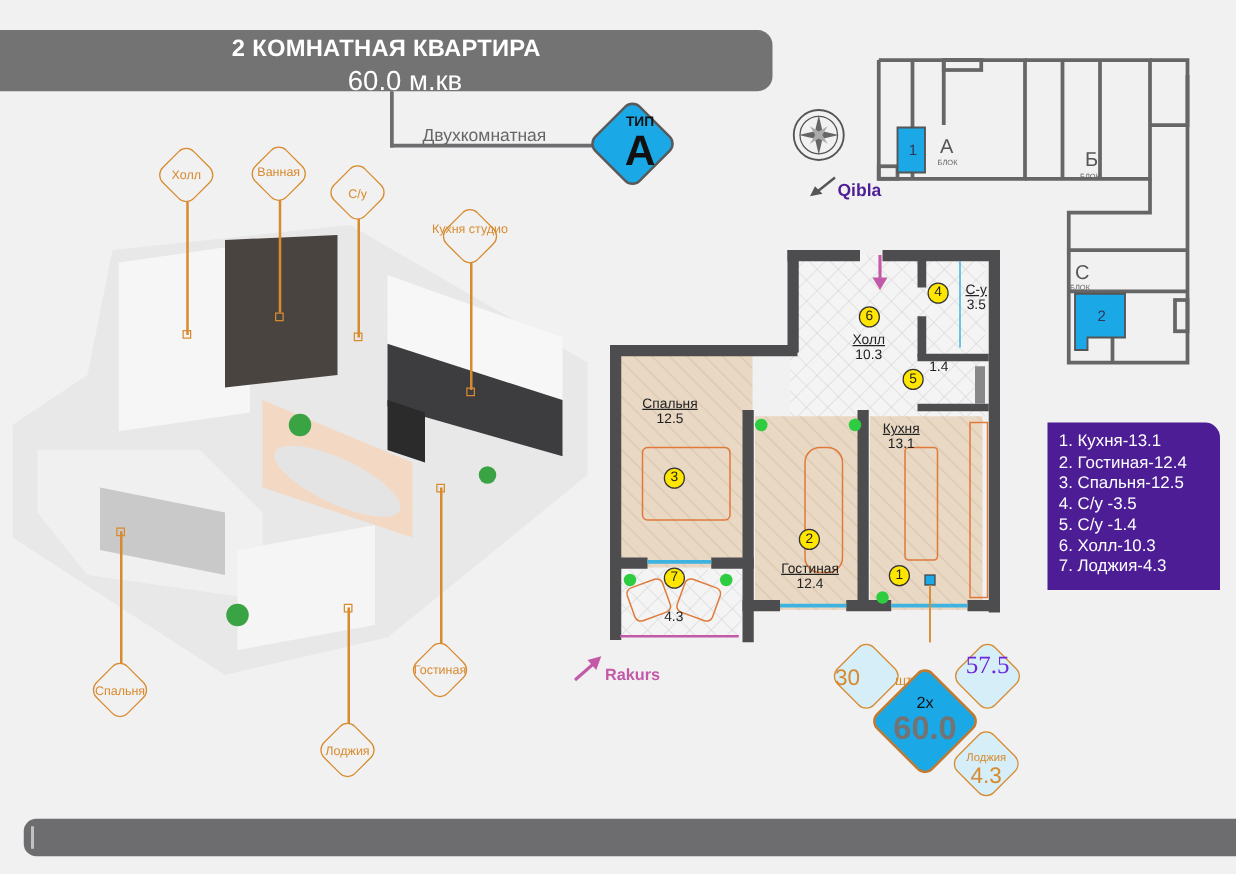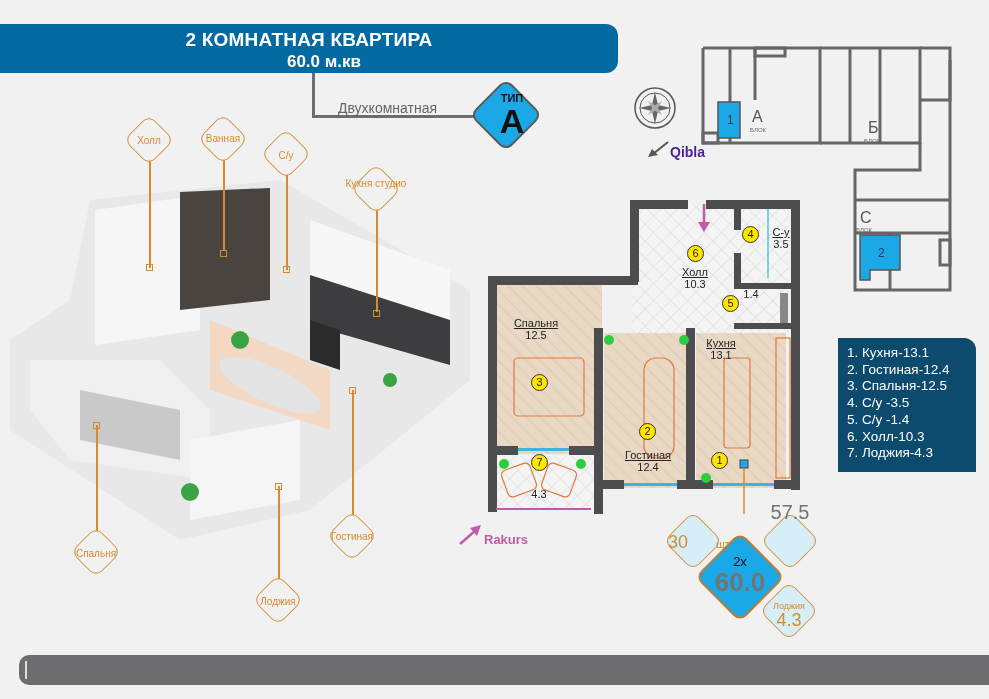--- a/index.html
+++ b/index.html
@@ -1,21 +1,21 @@
 <!DOCTYPE html>
 <html><head>
 <meta charset="utf-8">
 <style>
   * { box-sizing: border-box; margin: 0; padding: 0; }
   html, body { width: 989px; height: 699px; overflow: hidden; }
   body { background: #f1f1f1; font-family: "Liberation Sans", sans-serif; position: relative; }
 
-  .banner { position: absolute; left: 0; top: 24px; width: 618px; height: 49px; background: #0369a1; border-radius: 0 12px 12px 0; color: #fff; text-align: center; }
+  .banner { position: absolute; left: 0; top: 24px; width: 618px; height: 49px; background: #737373; border-radius: 0 12px 12px 0; color: #fff; text-align: center; }
   .banner .t1 { font-size: 19px; font-weight: bold; padding-top: 5px; letter-spacing: 0.2px; }
-  .banner .t2 { font-size: 17px; font-weight: bold; margin-top: 1px; margin-left: 30px; }
+  .banner .t2 { font-size: 22px; font-weight: normal; margin-top: 1px; margin-left: 30px; }
   .connector { position: absolute; left: 312px; top: 73px; width: 185px; height: 45px; border-left: 3px solid #6d6d70; border-bottom: 3px solid #6d6d70; }
   .subtype { position: absolute; left: 338px; top: 100px; font-size: 14px; color: #666; }
 
   .diamond { position: absolute; transform: rotate(45deg); border-radius: 9px; }
   .diamond-text { position: absolute; text-align: center; }
 
   .type-badge { left: 480px; top: 89px; width: 52px; height: 52px; background: #1aa9e6; border: 2px solid #5a5a5a; }
   .type-label { left: 480px; top: 92px; width: 64px; font-size: 11px; font-weight: bold; color: #111; }
   .type-letter { left: 480px; top: 102px; width: 64px; font-size: 34px; font-weight: bold; color: #111; }
 
@@ -34,21 +34,21 @@
 
   
   .plan { position: absolute; left: 484px; top: 198px; width: 320px; height: 316px; }
   .room-label { position: absolute; font-size: 11px; color: #222; text-align: center; line-height: 12px; }
   .room-label u { text-decoration: underline; }
   .num-badge { position: absolute; width: 17px; height: 17px; border-radius: 50%; background: #ffe600; border: 1px solid #333; font-size: 11px; color: #222; text-align: center; line-height: 15px; }
 
   .rakurs { position: absolute; left: 458px; top: 532px; font-size: 13px; font-weight: bold; color: #c35aa8; padding-left: 26px; }
 
   
-  .legend { position: absolute; left: 838px; top: 338px; width: 138px; height: 134px; background: #0c4a6e; border-radius: 0 12px 0 0; padding: 7px 16px 0 9px; }
+  .legend { position: absolute; left: 838px; top: 338px; width: 138px; height: 134px; background: #4c1d95; border-radius: 0 12px 0 0; padding: 7px 16px 0 9px; }
   .legend-item { color: #fff; font-size: 13.5px; line-height: 16.7px; white-space: nowrap; }
 
   
   .stat-small { width: 42px; height: 42px; border: 1.5px solid #d88a2e; background: #d6eef8; }
   .stat-main { width: 64px; height: 64px; border: 2px solid #c27a30; background: #1aa9e6; }
 
   
   .footer { position: absolute; left: 19px; top: 655px; width: 970px; height: 30px; background: #6d6d70; border-radius: 10px 0 0 10px; color: #fff; font-size: 13px; display: flex; align-items: center; padding-left: 6px; }
   .footer .seg { padding: 0 9px; white-space: nowrap; }
   .footer .sep { width: 1px; height: 18px; background: #ddd; }
@@ -278,21 +278,21 @@
   <div class="legend-item">6. Холл-10.3</div>
   <div class="legend-item">7. Лоджия-4.3</div>
 </div>
 
 <div class="diamond stat-small" style="left:672px;top:520px;"></div>
 <div class="diamond-text" style="left:668px;top:532px;width:52px;color:#d88a2e;">
   <span style="font-size:18px;">30</span><span style="font-size:11px;margin-left:28px;">шт.</span>
 </div>
 
 <div class="diamond stat-small" style="left:769px;top:520px;"></div>
-<div class="diamond-text" style="left:763px;top:501px;width:54px;font-size:20px;color:#737373;">57.5</div>
+<div class="diamond-text" style="left:763px;top:521px;width:54px;font-size:20px;color:#6d28d9;font-family:Liberation Serif, serif;">57.5</div>
 
 <div class="diamond stat-main" style="left:708px;top:545px;"></div>
 <div class="diamond-text" style="left:710px;top:554px;width:60px;font-size:13px;color:#111;">2х</div>
 <div class="diamond-text" style="left:700px;top:567px;width:80px;font-size:26px;font-weight:bold;color:#737373;">60.0</div>
 
 <div class="diamond stat-small" style="left:768px;top:590px;"></div>
 <div class="diamond-text" style="left:764px;top:601px;width:50px;font-size:9px;color:#d88a2e;">Лоджия</div>
 <div class="diamond-text" style="left:764px;top:610px;width:50px;font-size:18px;color:#d88a2e;">4.3</div>
 
 <div class="footer">

